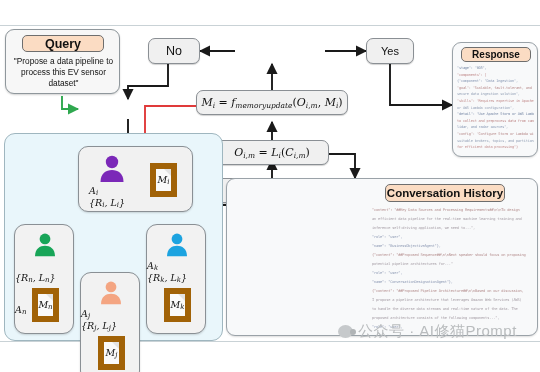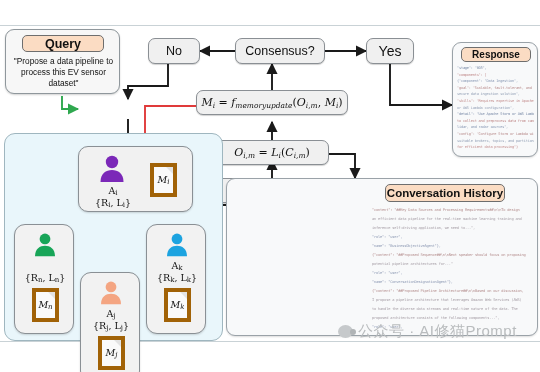--- a/index.html
+++ b/index.html
@@ -26,28 +26,28 @@
 
   
   .pool{position:absolute;box-sizing:border-box;background:#e9f6fb;border:1px solid #9fb6bf;
         border-radius:11px;}
   .agentbox{position:absolute;box-sizing:border-box;background:#f1f1f1;border:1px solid #8a9095;
         border-radius:10px;box-shadow:0 1px 2px rgba(0,0,0,.15);}
   .smallagent{position:absolute;box-sizing:border-box;background:#f2f2f2;border:1px solid #8a9095;
         border-radius:11px;box-shadow:0 1px 2px rgba(0,0,0,.15);}
 
   .person{position:absolute;}
-  .doc{position:absolute;box-sizing:border-box;background:#fafafa;border:4px solid #a16207;
+  .doc{position:absolute;box-sizing:border-box;background:#fafafa;border:6px solid #a16207;
        display:flex;align-items:center;justify-content:center;}
   .doc .fold{position:absolute;top:0;right:0;width:0;height:0;border-style:solid;
        border-width:0 7px 7px 0;border-color:transparent #e3e3e3 transparent transparent;}
   .doclabel{font-family:"DejaVu Serif",serif;font-style:italic;color:#111;}
 
-  .lbl{position:absolute;font-family:"DejaVu Serif",serif;color:#111;
-       text-align:center;white-space:nowrap;}
+  .lbl{position:absolute;font-family:"DejaVu Serif",serif;font-style:italic;color:#111;
+       white-space:nowrap;}
 
   
   .panel{position:absolute;box-sizing:border-box;background:#f8f9fa;border:1px solid #9aa2a8;
          border-radius:9px;overflow:hidden;box-shadow:0 1px 2px rgba(0,0,0,.14);}
   .codearea{position:absolute;left:4px;right:3px;overflow:hidden;}
   .codeline{font-family:"DejaVu Sans Mono",monospace;white-space:nowrap;overflow:hidden;
             letter-spacing:-.2px;}
 
   svg.wires{position:absolute;left:0;top:0;width:540px;height:372px;pointer-events:none;}
 
@@ -111,30 +111,27 @@
     </g>
   </svg>
 
   <div class="card" style="left:5px;top:29px;width:115px;height:65px;">
     <div class="pill" style="position:absolute;left:16px;top:5px;width:82px;height:17px;line-height:16px;font-size:12.5px;font-weight:bold;">Query</div>
     <div style="position:absolute;left:6px;top:26px;width:103px;font-size:8.3px;line-height:11px;
                 text-align:center;color:#111;">"Propose a data pipeline to process this EV sensor dataset"</div>
   </div>
 
 
-  <div class="node" style="left:235px;top:38px;width:90px;height:26px;">
-    <span style="font-size:12.5px;">Consensus?</span>
-  </div>
 
   <div class="node" style="left:148px;top:38px;width:52px;height:26px;">
     <span style="font-size:12.5px;">No</span>
   </div>
 
   <div class="node" style="left:366px;top:38px;width:48px;height:26px;">
-    <span style="font-size:14px;">Yes</span>
+    <span style="font-size:11px;">Yes</span>
   </div>
 
   <div class="node" style="left:196px;top:90px;width:152px;height:25px;">
     <span class="math" style="font-size:11px;">
       M<span class="sub">i</span> = f<span class="sub">memoryupdate</span><span class="rm">(</span>O<span class="sub">i,m</span><span class="rm">,</span> M<span class="sub">i</span><span class="rm">)</span>
     </span>
   </div>
 
   <div class="node" style="left:215px;top:140px;width:114px;height:25px;">
     <span class="math" style="font-size:11px;">

